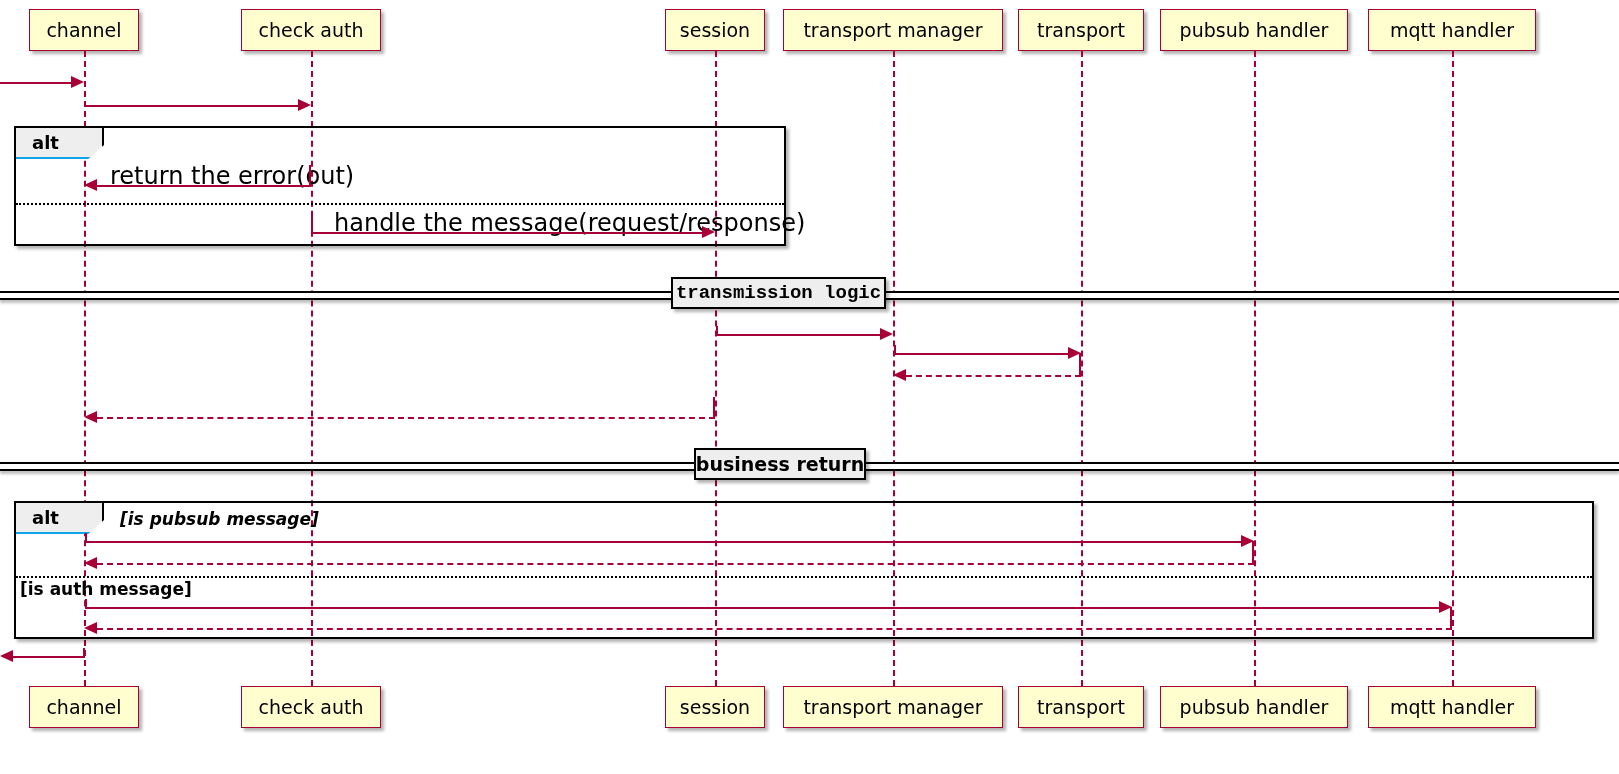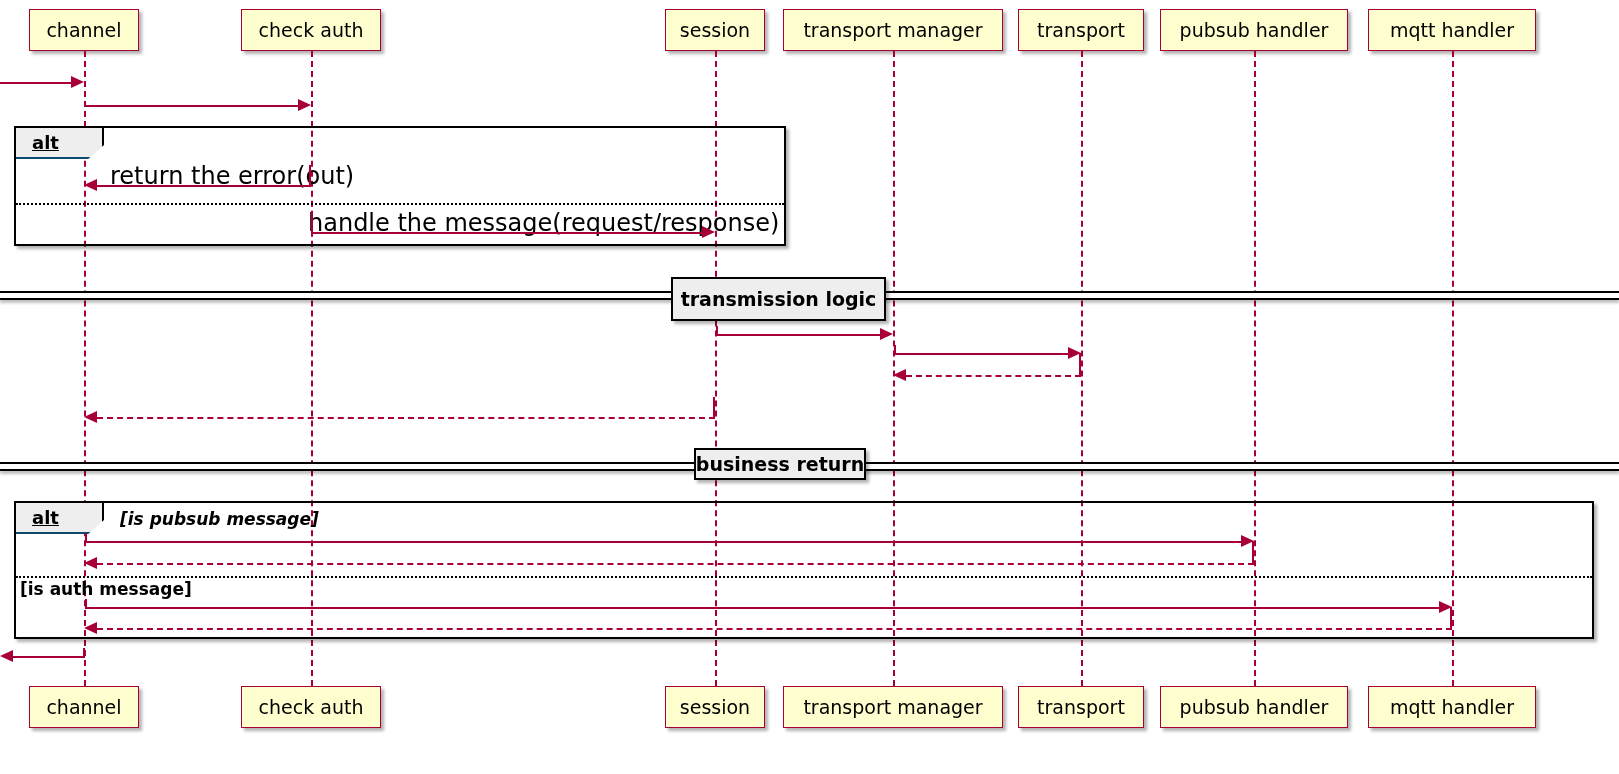--- a/index.html
+++ b/index.html
@@ -74,29 +74,28 @@
     box-sizing: border-box;
     border: 2.5px solid #000000;
     background: transparent;
     box-shadow: 3px 3px 3px rgba(0,0,0,0.30);
   }
   .group-tab {
     position: absolute;
     box-sizing: border-box;
     background: #EEEEEE;
     border-right: 2px solid #000000;
-    border-bottom: 2px solid #0c4a6e;
+    border-bottom: 2px solid #0ea5e9;
     display: flex;
     align-items: center;
     padding-left: 16px;
     font-size: 18px;
     font-weight: bold;
     color: #000000;
     clip-path: polygon(0 0, 100% 0, 100% 55%, 82% 100%, 0 100%);
-    text-decoration: underline;
   }
   .group-cond {
     position: absolute;
     font-size: 17px;
     font-weight: bold;
     color: #000000;
     white-space: nowrap;
     line-height: 1;
   }
   .group-divider {
@@ -179,29 +178,29 @@
 
   <div class="arrow-label" style="left:110px; top:164px;">
     <span>return the error(out)</span>
   </div>
   <div class="arrow-line" style="left:97px; top:185px; width:214px;"></div>
   <div class="arrow-head left" style="left:84px; top:179px;"></div>
   <div style="position:absolute; left:309px; top:165px; width:0; height:20px; border-left:2px solid #A80036;"></div>
 
   <div class="group-divider" style="left:16px; top:203px; width:768px;"></div>
 
-  <div class="arrow-label" style="left:308px; top:211px;">
+  <div class="arrow-label" style="left:334px; top:211px;">
     <span>handle the message(request/response)</span>
   </div>
   <div class="arrow-line" style="left:311px; top:232px; width:391px;"></div>
   <div class="arrow-head right" style="left:702px; top:226px;"></div>
   <div style="position:absolute; left:311px; top:212px; width:0; height:20px; border-left:2px solid #A80036;"></div>
 
   <div class="delim-line" style="left:0px; top:291px; width:1619px;"></div>
-  <div class="delim-box" style="left:671px; top:277px; width:215px; height:44px;">
+  <div class="delim-box" style="left:671px; top:277px; width:215px; height:32px;font-family:Liberation Mono, monospace;">
     <span>transmission logic</span>
   </div>
 
   <div class="arrow-line" style="left:716px; top:334px; width:164px;"></div>
   <div class="arrow-head right" style="left:880px; top:328px;"></div>
   <div style="position:absolute; left:716px; top:326px; width:0; height:8px; border-left:2px solid #A80036;"></div>
 
   <div class="arrow-line" style="left:894px; top:353px; width:174px;"></div>
   <div class="arrow-head right" style="left:1068px; top:347px;"></div>
   <div style="position:absolute; left:894px; top:345px; width:0; height:8px; border-left:2px solid #A80036;"></div>

